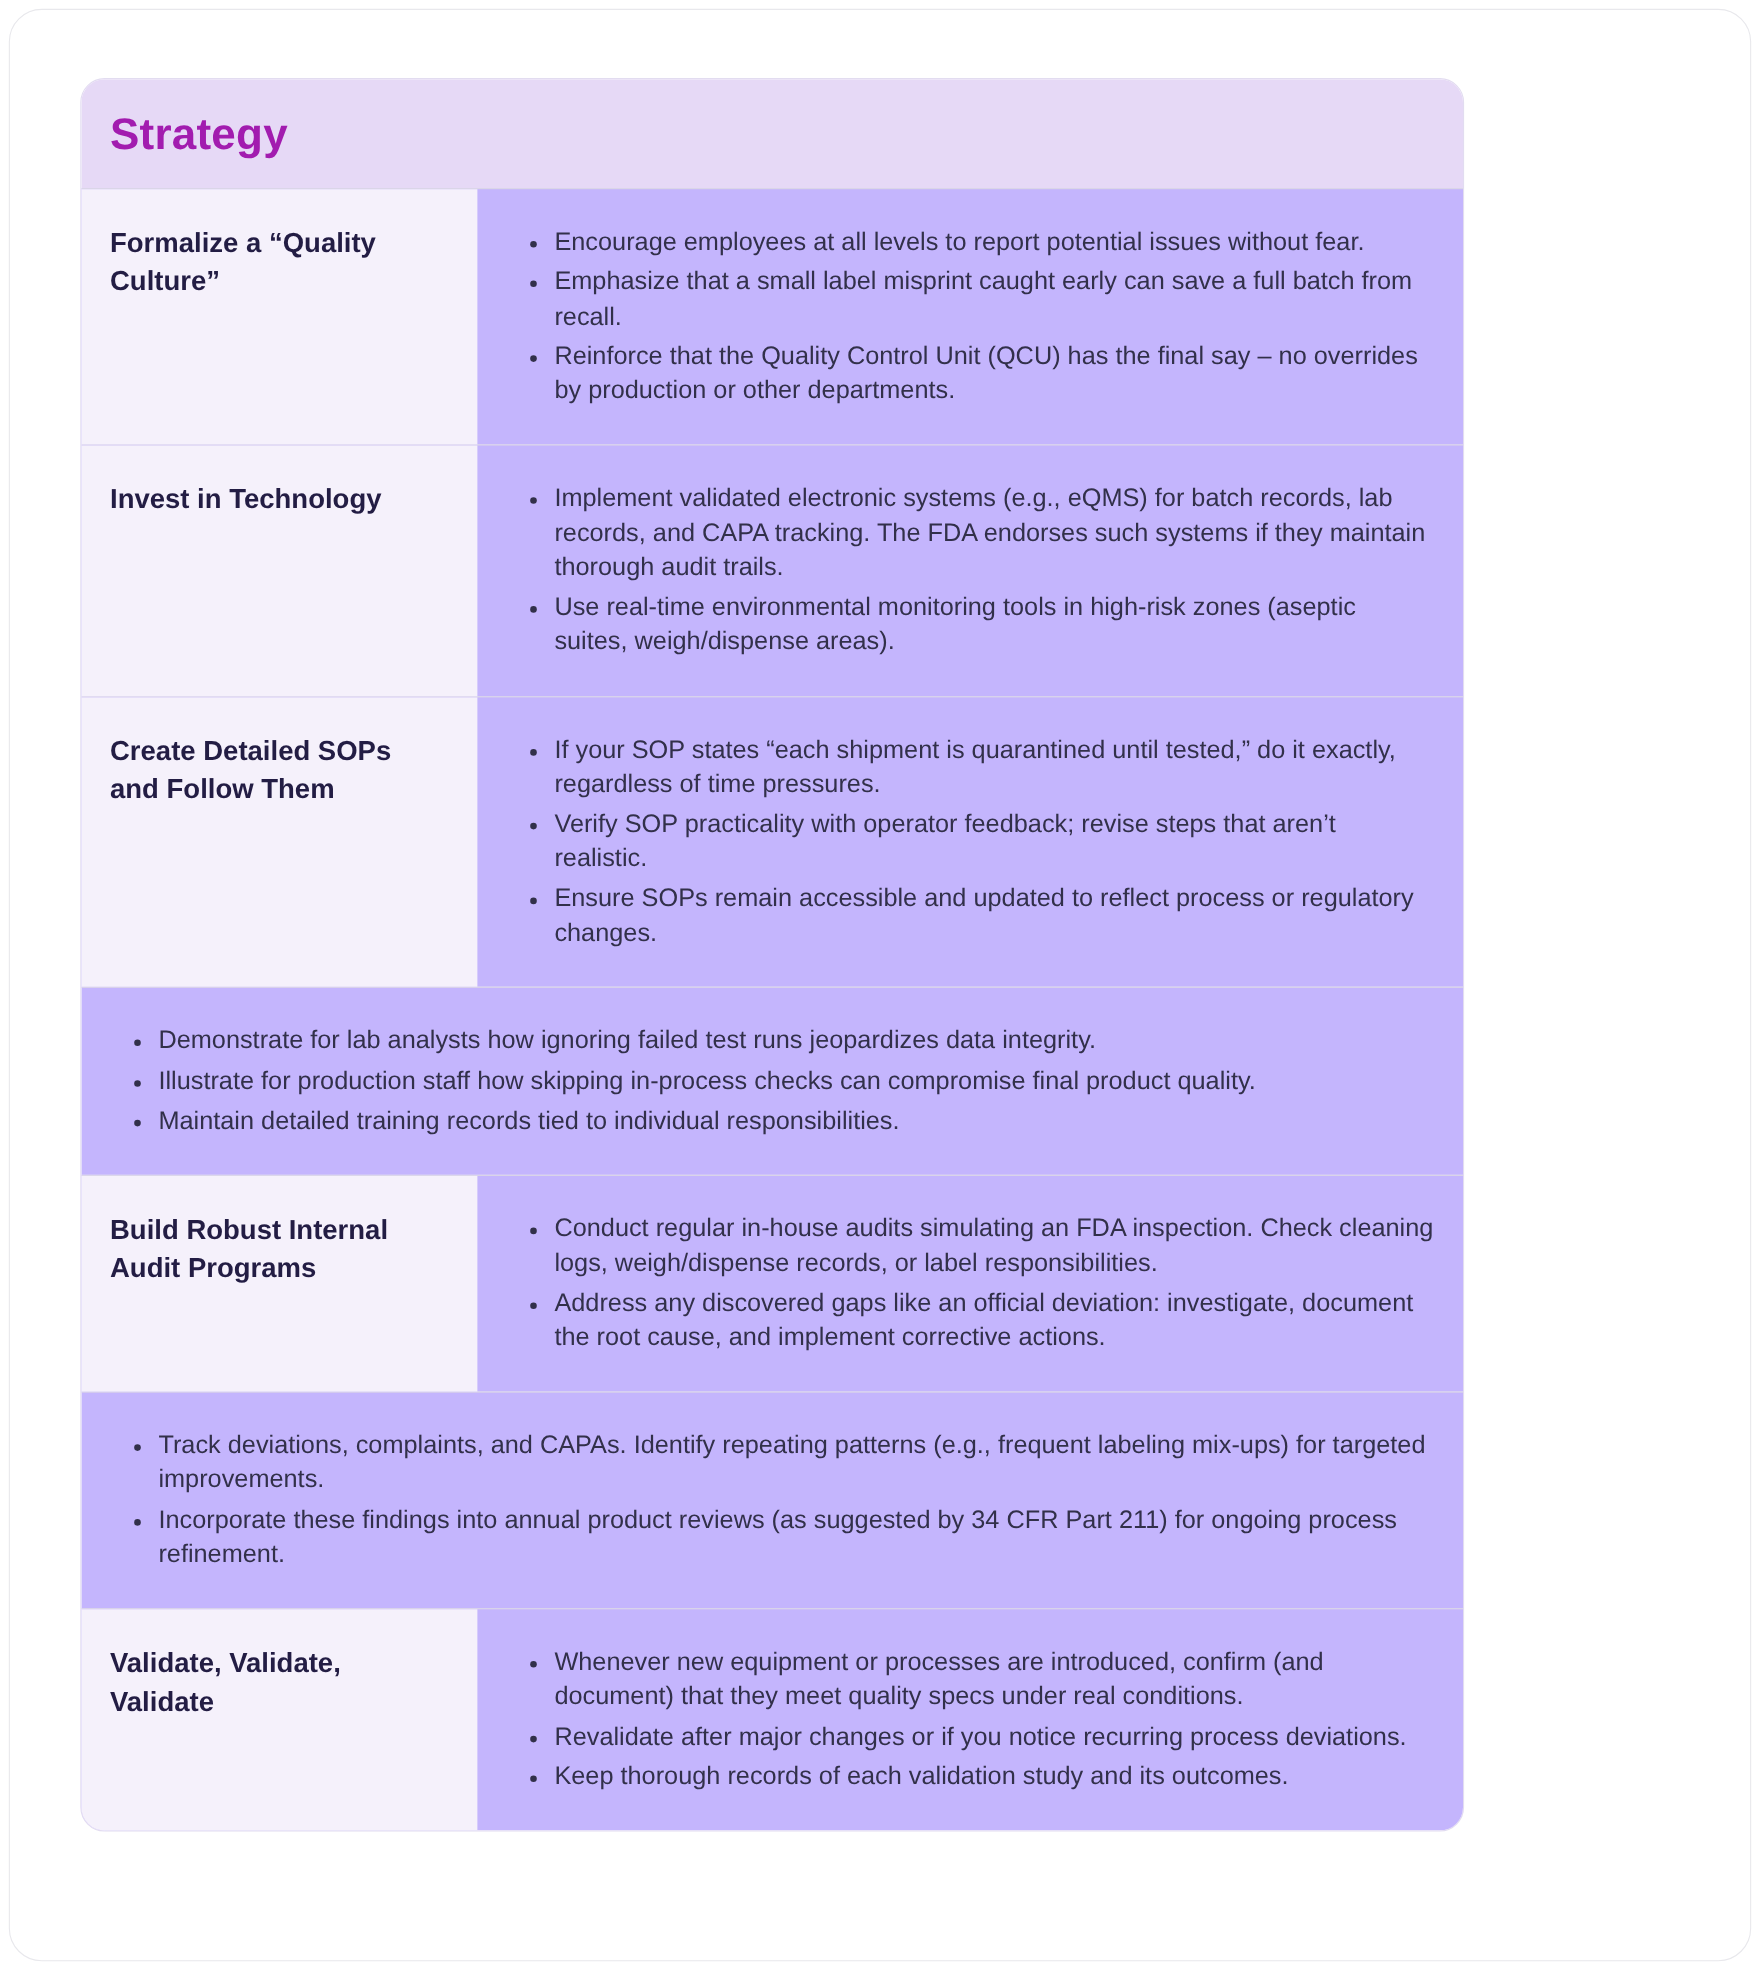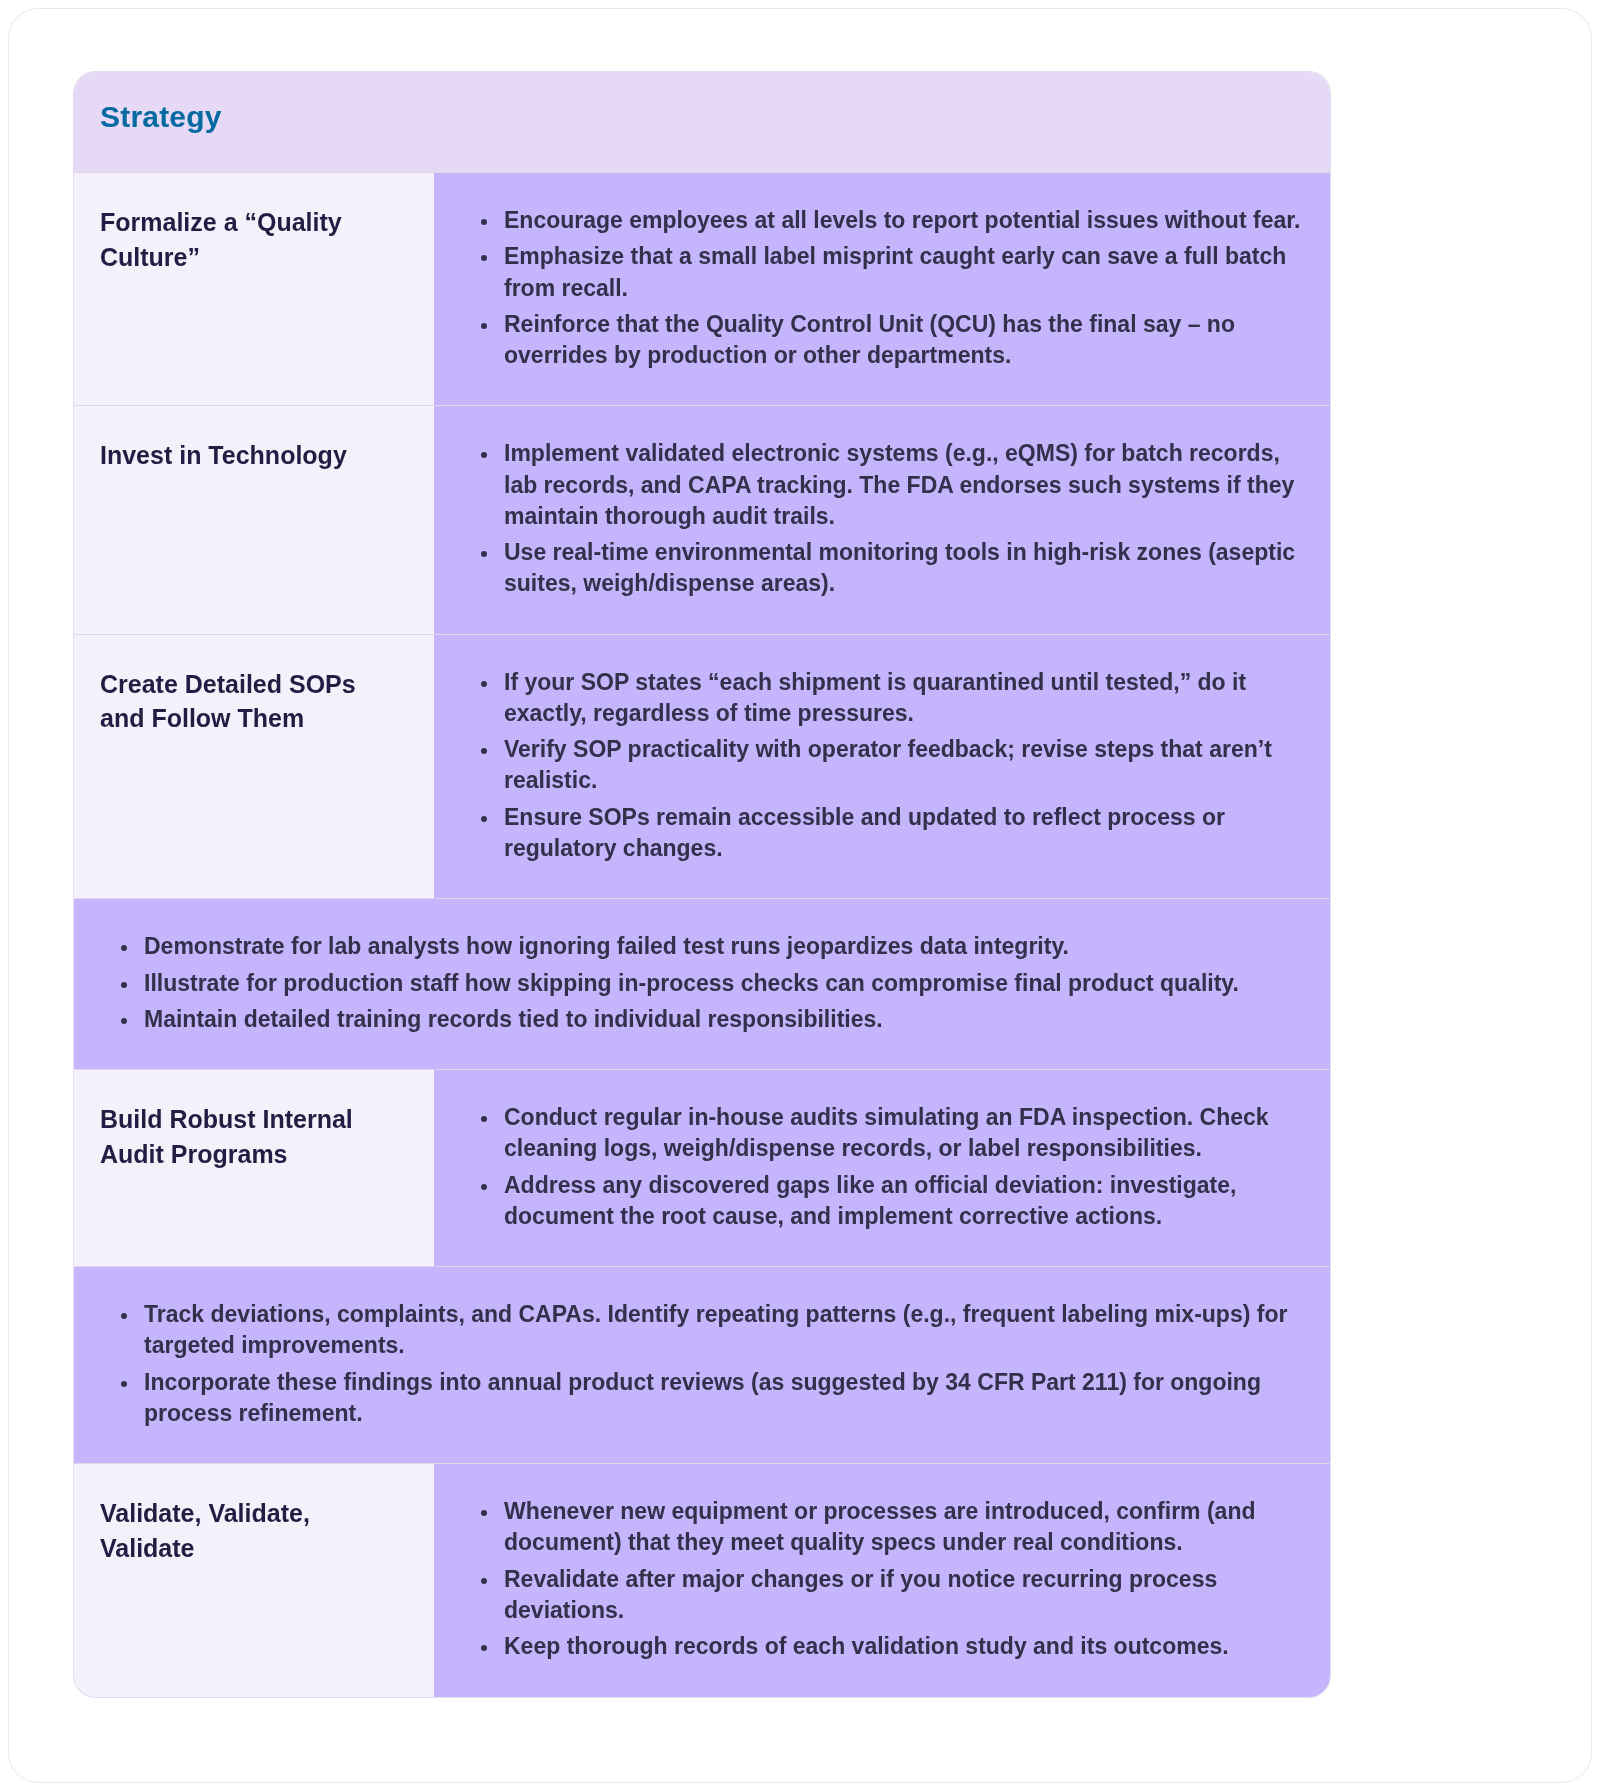--- a/index.html
+++ b/index.html
@@ -33,24 +33,24 @@
     overflow: hidden;
     background: #ffffff;
   }
 
   .table-header {
     display: flex;
     background: #e6d9f6;
   }
 
   .th {
-    color: #0369a1;
+    color: #a21caf;
     font-weight: bold;
-    font-size: 30px;
-    padding: 28px 0 38px 0;
+    font-size: 40px;
+    padding: 28px 0 26px 0;
     letter-spacing: 0.2px;
   }
 
   .strategy-col-w {
     width: 360px;
     flex: 0 0 360px;
     padding-left: 26px;
     padding-right: 30px;
   }
 
@@ -87,21 +87,21 @@
     color: #32304a;
     font-size: 23px;
     line-height: 1.36;
   }
 
   .tips-cell ul {
     list-style: disc;
     padding-left: 34px;
   }
 
-  .tips-cell li { padding-left: 4px; margin-bottom: 5px; font-weight: bold; }
+  .tips-cell li { padding-left: 4px; margin-bottom: 5px; }
   .tips-cell li:last-child { margin-bottom: 0; }
   .tips-cell li::marker { color: #32304a; font-size: 0.85em; }
 </style>
 </head>
 <body>
 
 <div class="viewport">
   <div class="table-card">
     <div class="table-header">
       <div class="th strategy-col-w">Strategy</div>

